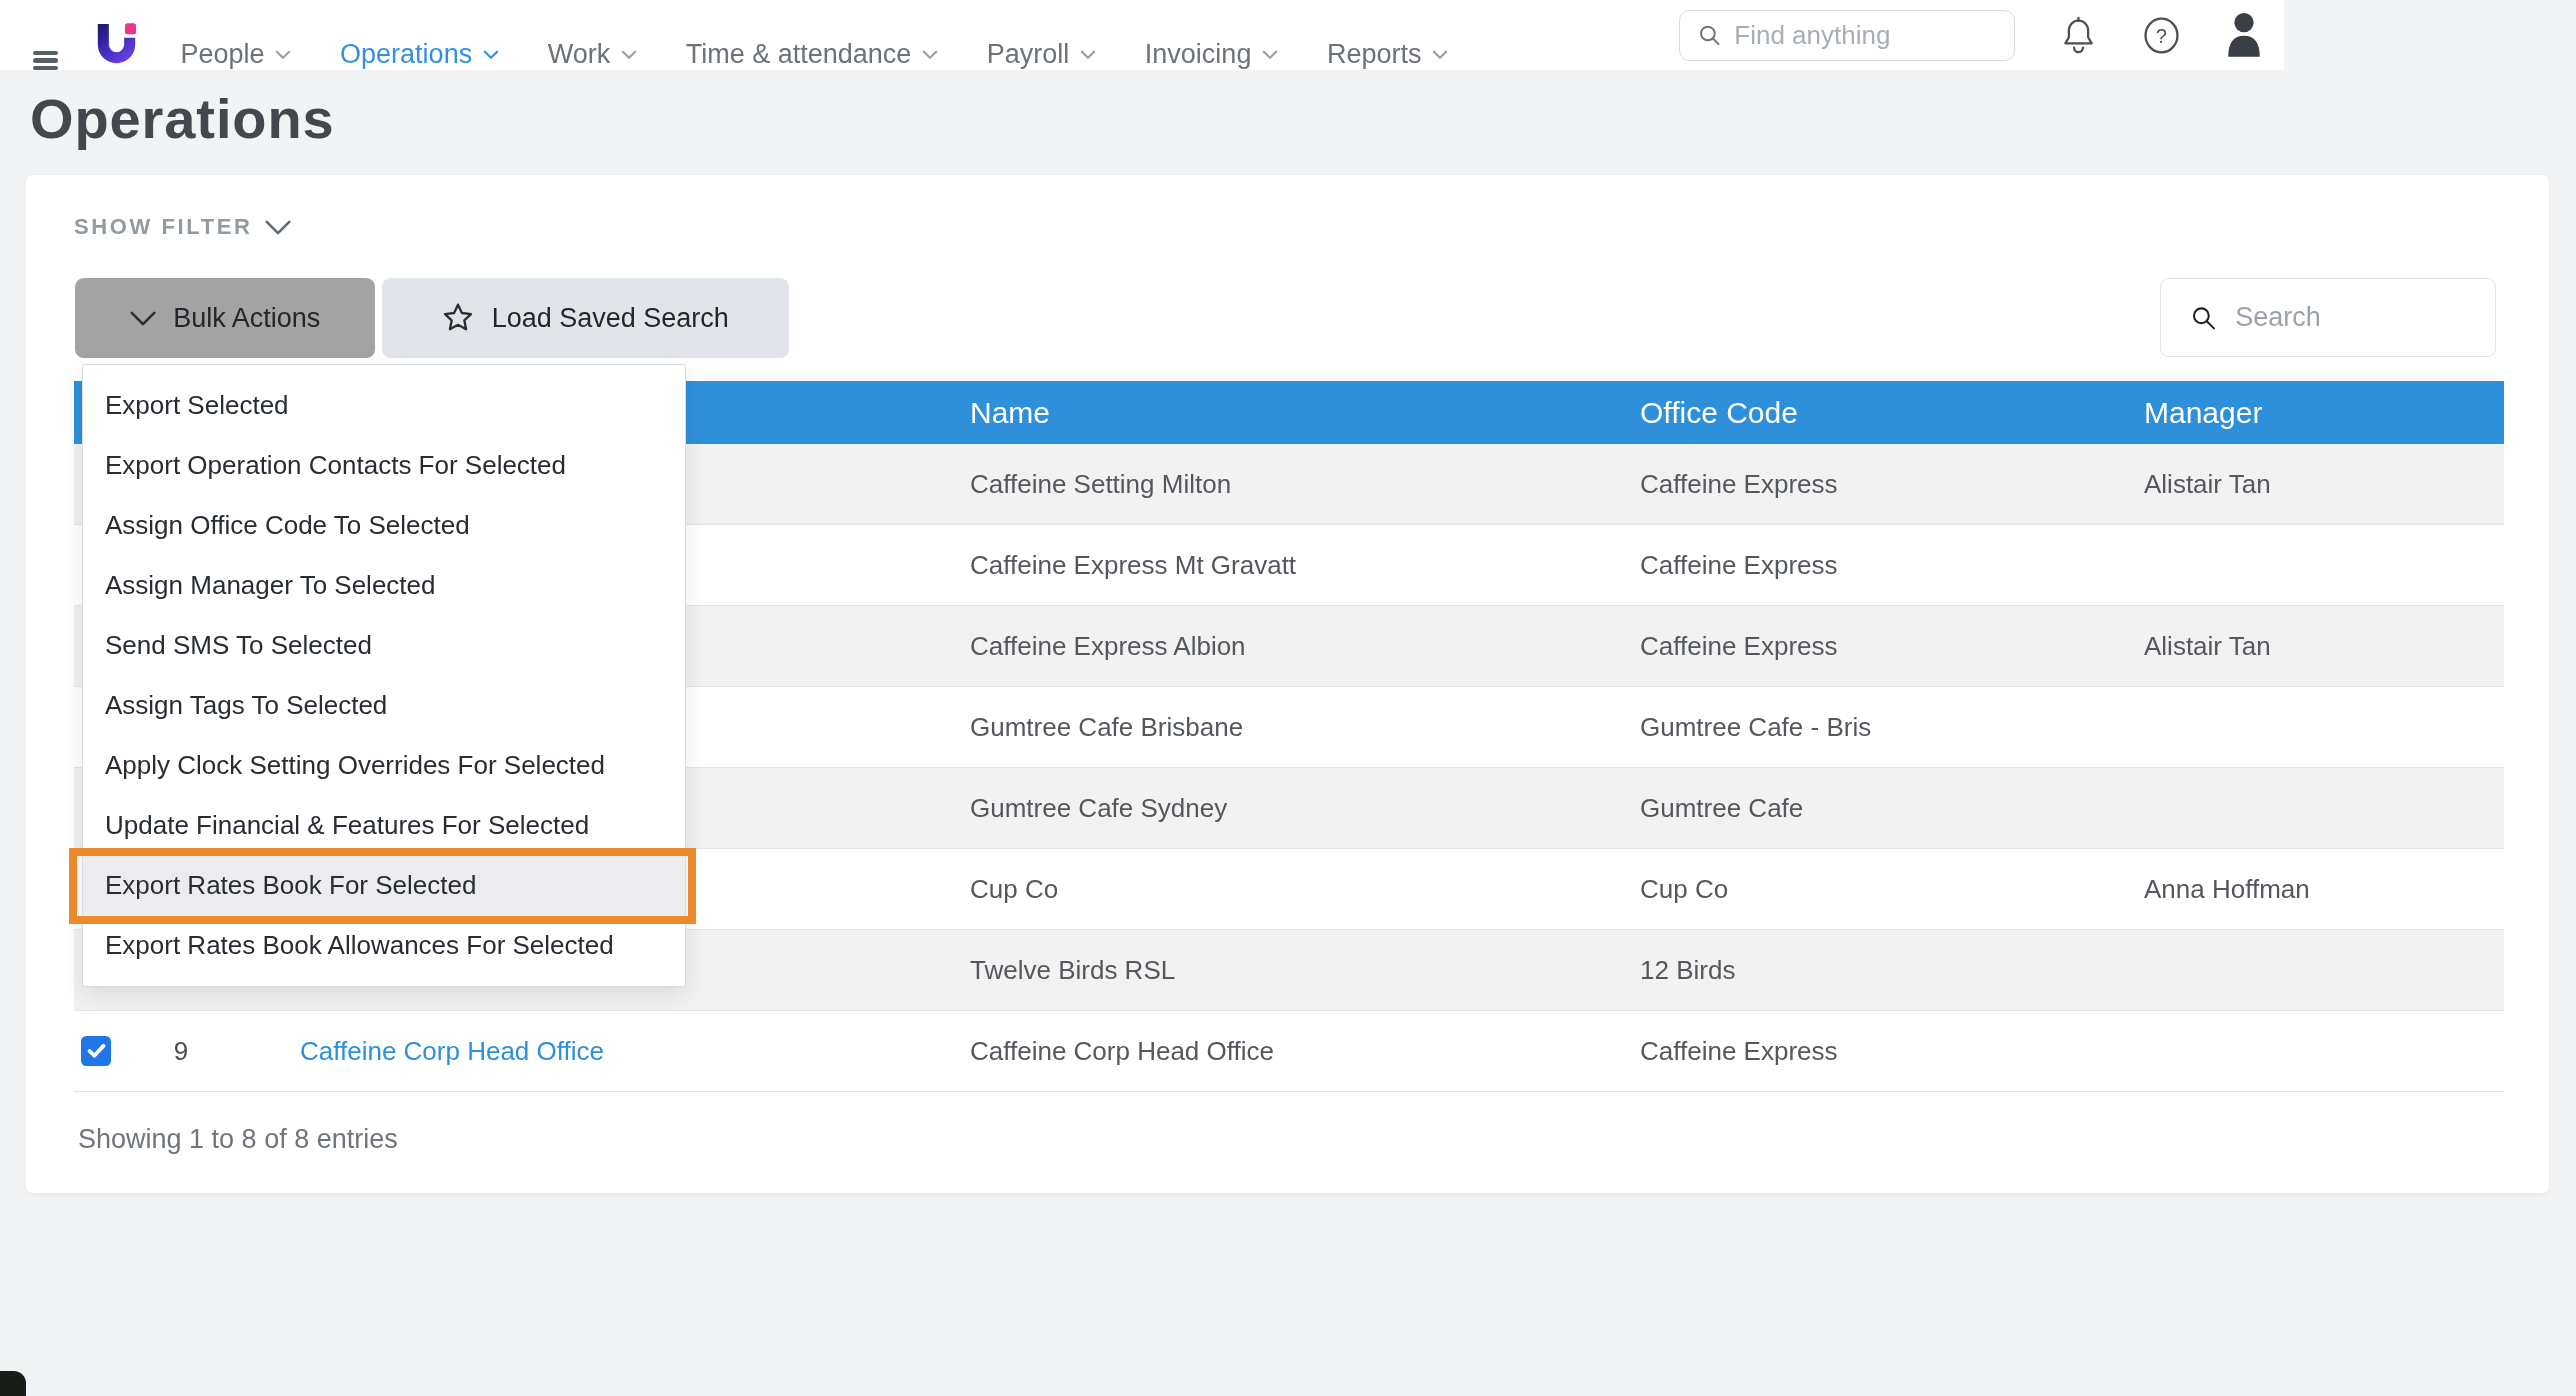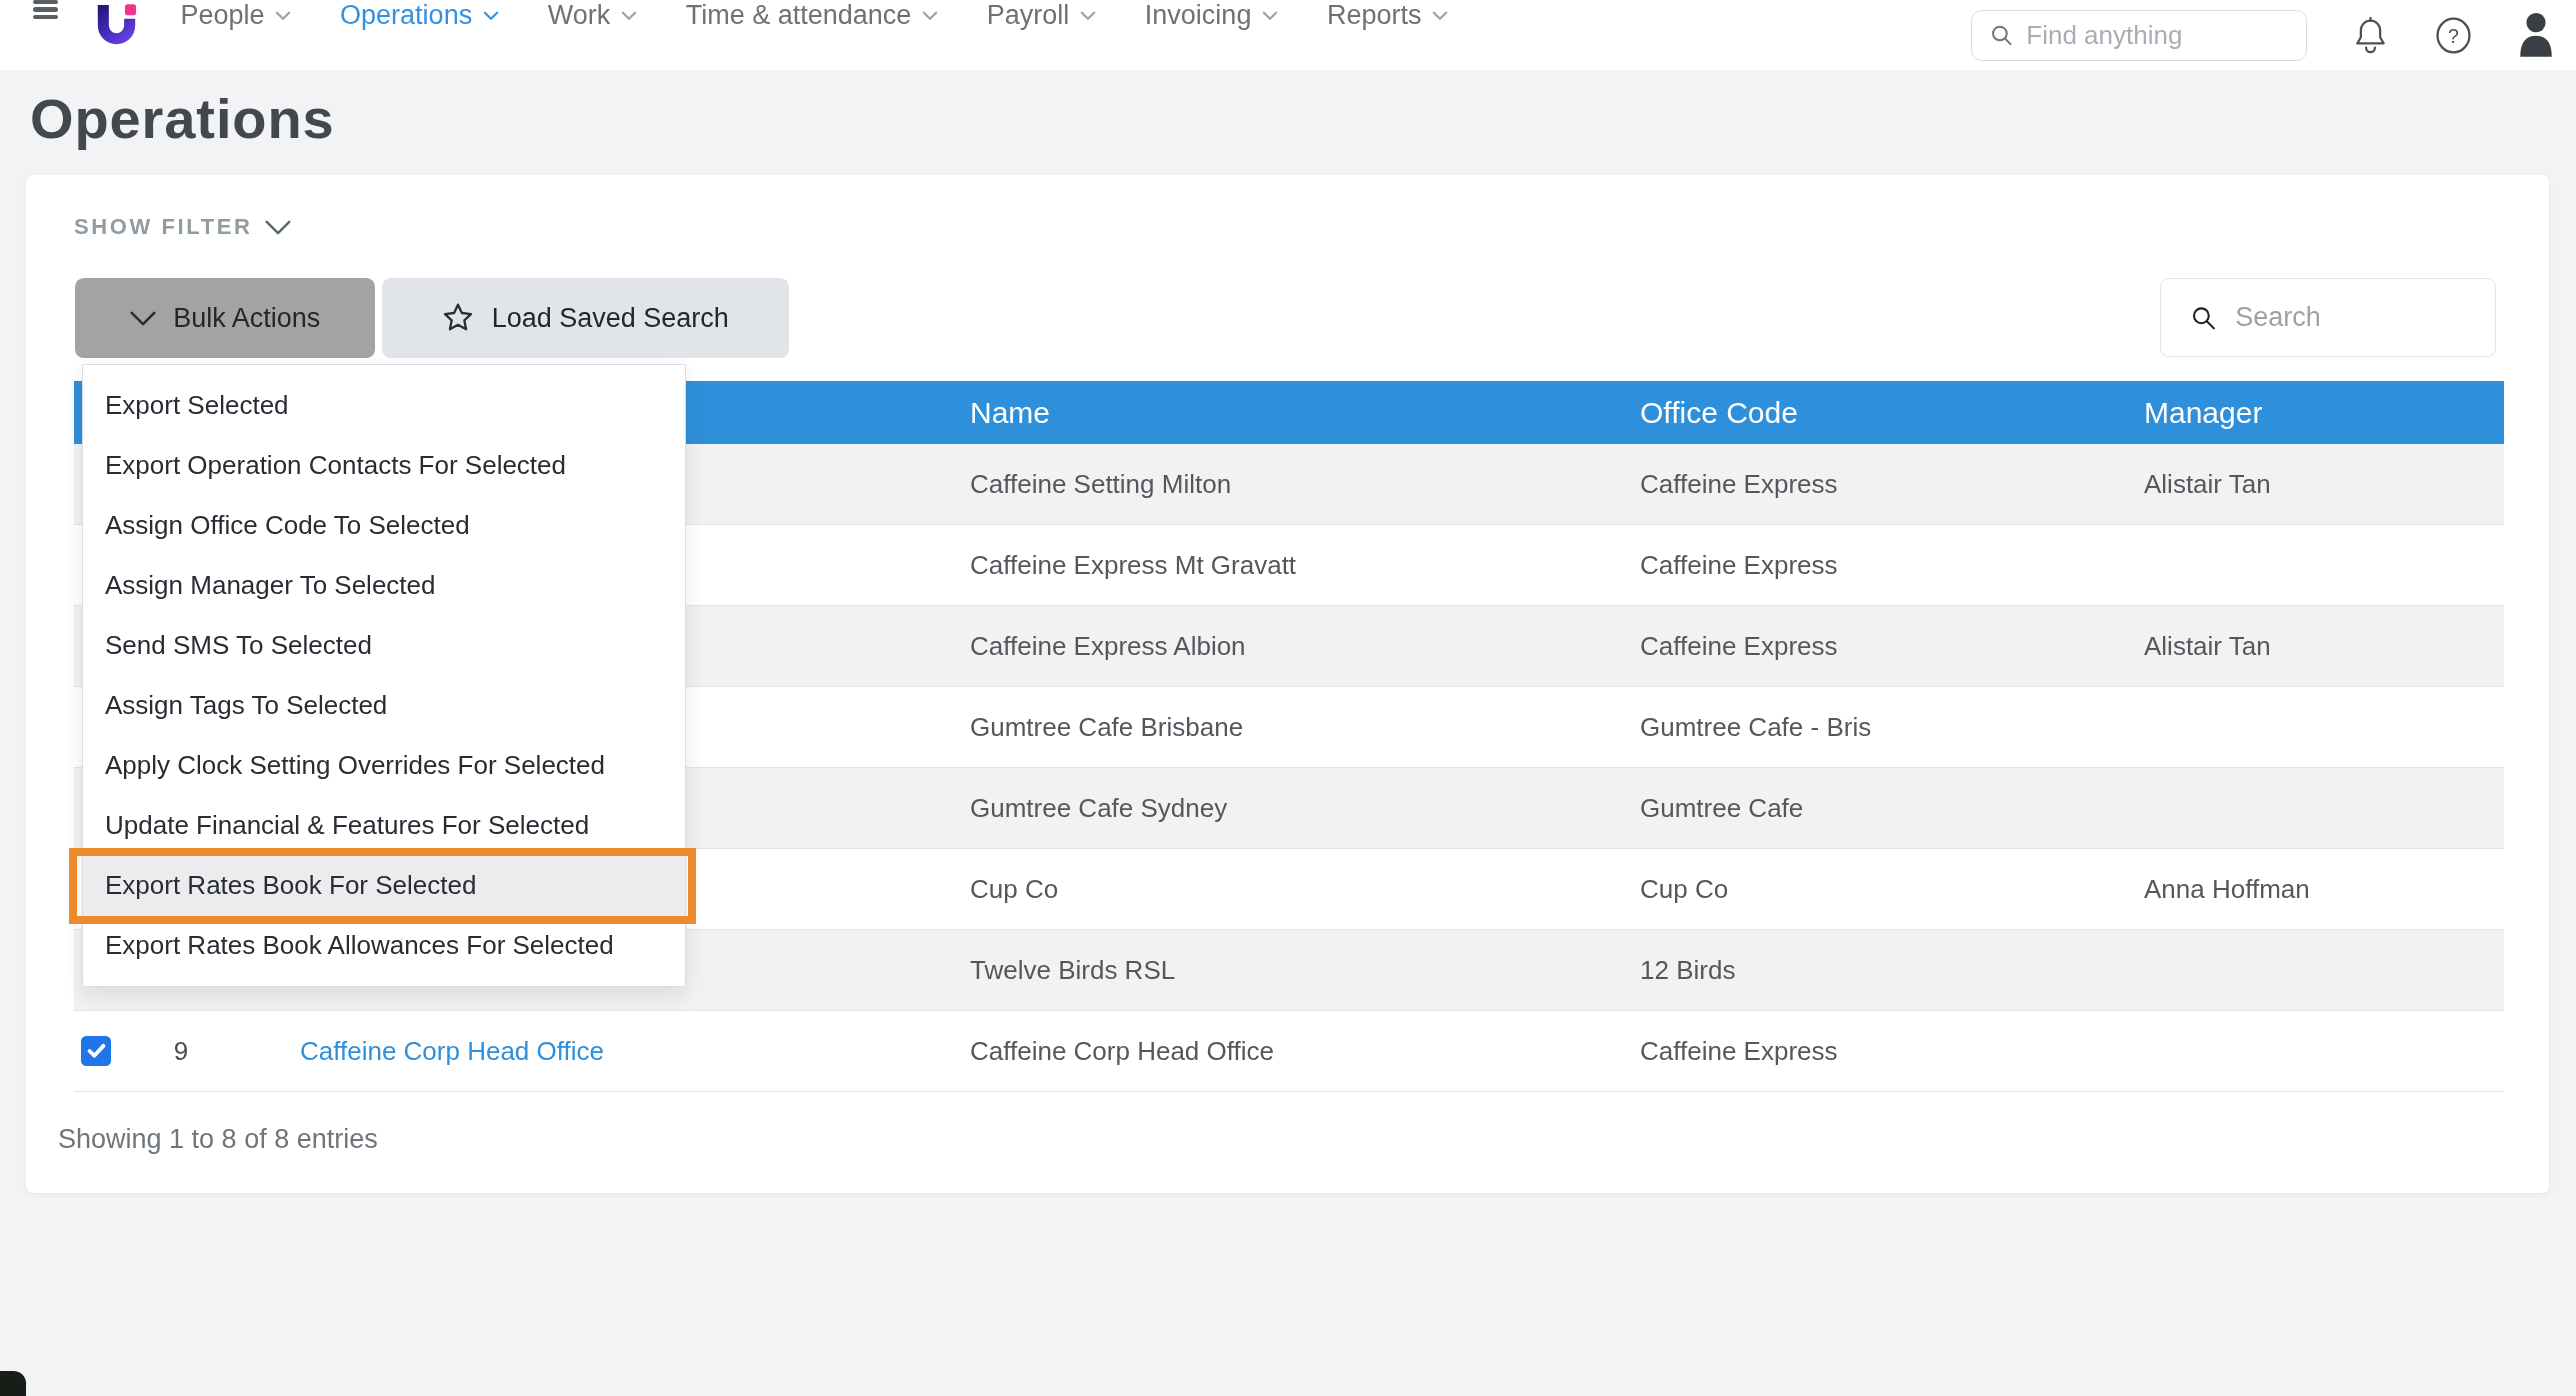--- a/index.html
+++ b/index.html
@@ -6,22 +6,22 @@
   html,body { width:2576px; height:1397px; }
   body {
     font-family:"Liberation Sans", sans-serif;
     background:#F1F3F5;
     position:relative;
     overflow:hidden;
     color:#53575C;
   }
   
   .topbar {
-    position:absolute; left:0; top:0; width:2576px; height:70px;
-    background:#FFFFFF; display:flex; align-items:flex-start; z-index:20;
+    position:absolute; left:0; top:0; width:2284px; height:70px;
+    background:#FFFFFF; display:flex; align-items:flex-end; z-index:20;
   }
   .hamburger { width:24.5px; height:19px; margin-left:33px; display:flex; flex-direction:column; justify-content:space-between; cursor:pointer; }
   .hamburger span { display:block; height:4.4px; border-radius:2.6px; background:#575E64; }
   .logo { margin-left:33px; width:51px; height:51px; }
   .nav { display:flex; align-items:center; margin-left:39px; gap:49px; }
   .nav-item { display:flex; align-items:center; gap:10.5px; font-size:27px; color:#6C7278; cursor:pointer; }
   .nav-item.active { color:#3490E3; }
   .nav-chev { width:16px; height:9.6px; }
   .nav-chev polyline { fill:none; stroke:#9AA1A7; stroke-width:2.5; stroke-linecap:round; stroke-linejoin:round; }
   .nav-item.active .nav-chev polyline { stroke:#3490E3; }
@@ -91,21 +91,21 @@
   .c-check { padding-left:24px; display:flex; align-items:center; }
   .c-id { text-align:center; padding-left:0 !important; color:#4A4E53; }
   .c-link { padding-left:73px !important; }
   .c-link a { color:#2E8FDB; text-decoration:none; cursor:pointer; }
   .checkbox {
     width:30px; height:30px; border-radius:5.3px; background:#1E76E8;
     display:flex; align-items:center; justify-content:center; cursor:pointer;
   }
   .checkbox svg { width:19px; height:16px; }
   .checkbox polyline { fill:none; stroke:#fff; stroke-width:4.5; stroke-linecap:round; stroke-linejoin:round; }
-  .summary { position:absolute; left:32px; top:949px; font-size:27px; color:#6F757B; }
+  .summary { position:absolute; left:52px; top:949px; font-size:27px; color:#6F757B; }
   
   .dropdown {
     position:absolute; left:82px; top:364px; width:604px; z-index:10;
     background:#FFFFFF; border:0.9px solid #D9DDE0; border-radius:2.6px;
     box-shadow:0 8.8px 21px rgba(30,40,50,.10); padding:10.5px 0;
   }
   .menu-item {
     position:relative; height:60px; display:flex; align-items:center;
     padding-left:22px; font-size:26px; color:#282D34; cursor:pointer; white-space:nowrap;
   }

